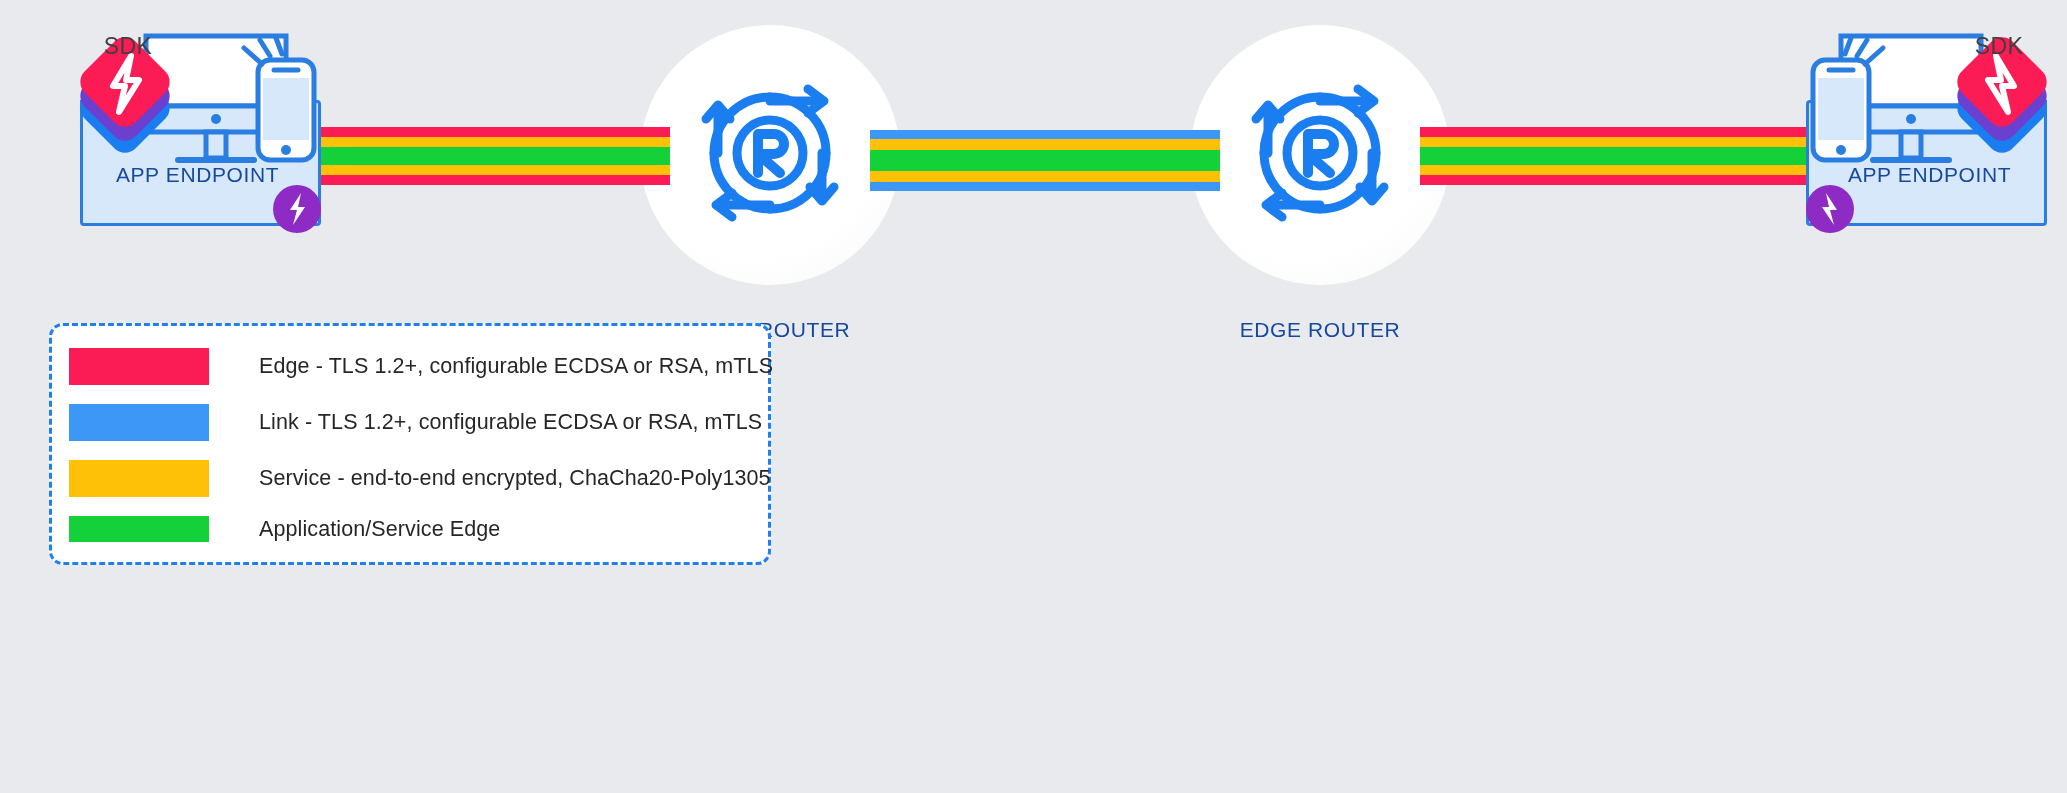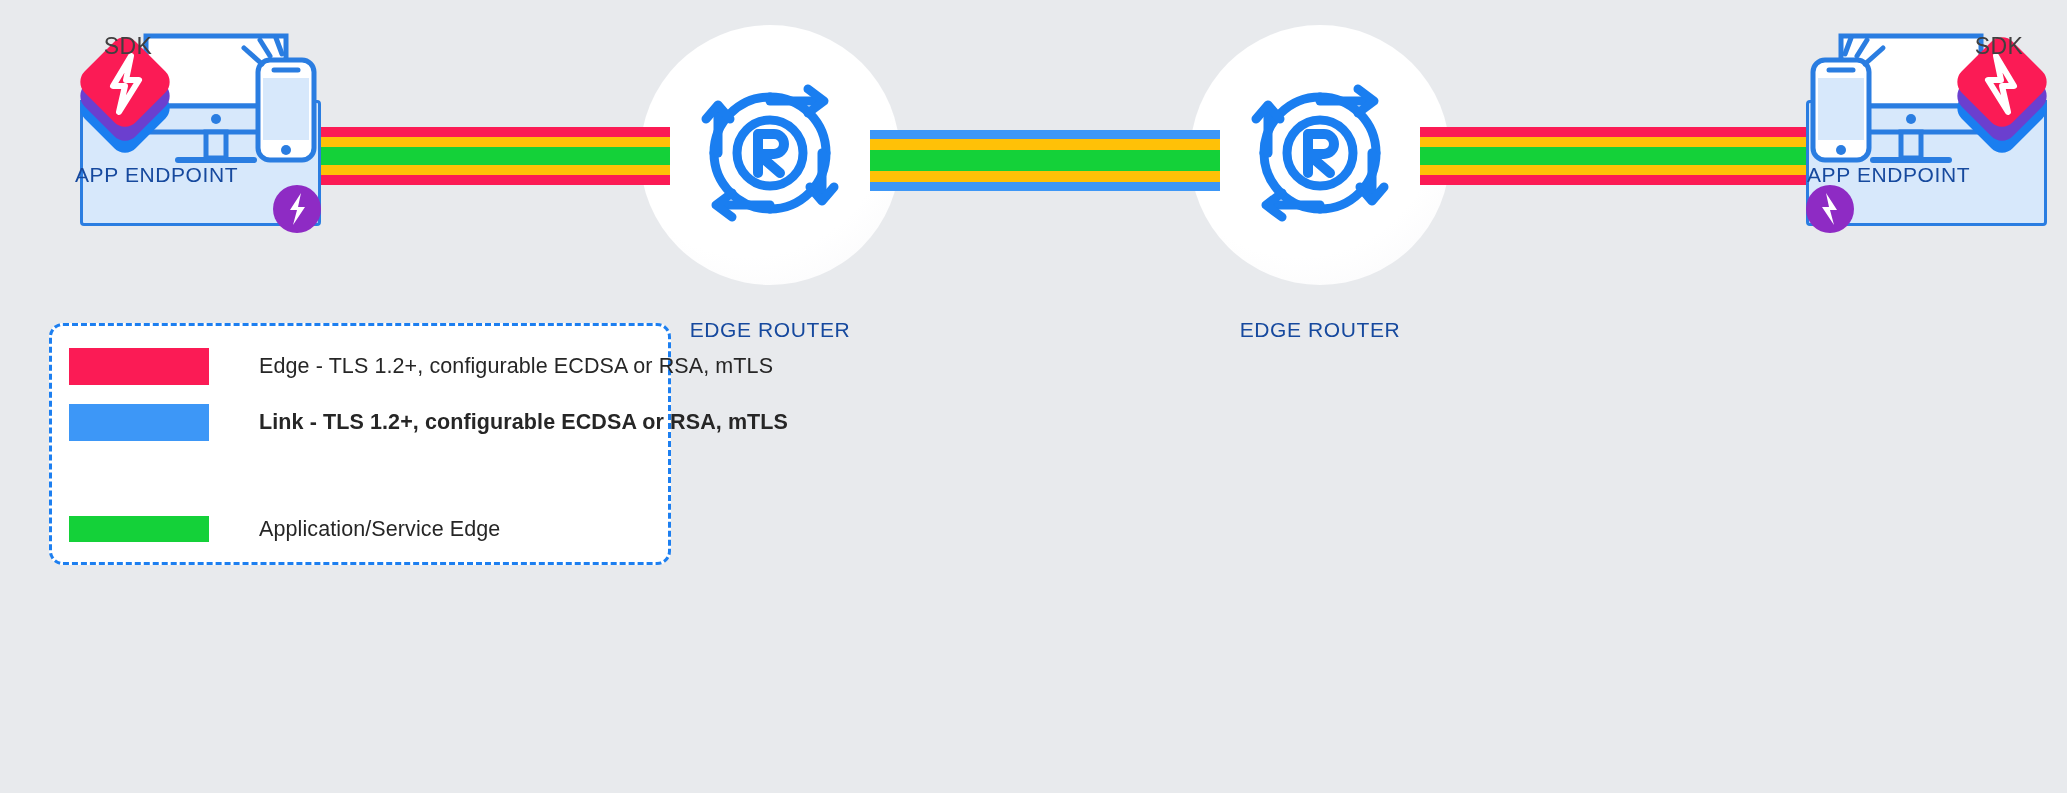--- a/index.html
+++ b/index.html
@@ -27,31 +27,31 @@
     color:#16499e;font-size:21px;letter-spacing:.6px;white-space:nowrap;
   }
 
   
   .endpoint{position:absolute;}
   .ep-panel{
     position:absolute;background:#d7e8fb;border:3px solid #2a7de1;
     border-radius:4px;
   }
   .ep-label{
-    position:absolute;width:100%;color:#16499e;
+    position:absolute;width:100%;text-align:center;color:#16499e;
     font-size:21px;letter-spacing:.6px;white-space:nowrap;
   }
   .sdk-label{
     position:absolute;color:#404040;font-size:23px;letter-spacing:.4px;
     white-space:nowrap;text-align:center;width:120px;
   }
 
   
   #legend{
-    position:absolute;left:49px;top:323px;width:622px;height:242px;
+    position:absolute;left:49px;top:323px;width:722px;height:242px;
     background:#ffffff;border:3px dashed #1d7ff0;border-radius:14px;
     box-sizing:border-box;
   }
   .legend-row{position:absolute;left:17px;display:flex;align-items:center;}
   .swatch{width:140px;height:37px;flex:0 0 auto;}
   .legend-text{
     margin-left:50px;color:#262626;font-size:21.5px;white-space:nowrap;
     letter-spacing:.1px;
   }
 </style>
@@ -186,22 +186,26 @@
       <svg width="52" height="52" viewBox="0 0 52 52" style="position: absolute; left: 196px; top: 183px;">
         <circle cx="26" cy="26" r="24" fill="#8e2bc4"></circle>
         <path d="M 30 10 L 19 27 L 26 27 L 22 42 L 34 24 L 27 24 Z" fill="#ffffff"></path>
       </svg>
     </div>
     <div id="legend">
       <div class="legend-row" style="top: 22px;">
         <div class="swatch" style="background: rgb(251, 27, 85);"></div>
         <div class="legend-text">Edge - TLS 1.2+, configurable ECDSA or RSA, mTLS</div>
       </div>
-      <div class="legend-row" style="top: 78px; font-weight: bold;">
+      <div class="legend-row" style="top: 78px;">
         <div class="swatch" style="background: rgb(61, 151, 247);"></div>
         <div class="legend-text">Link - TLS 1.2+, configurable ECDSA or RSA, mTLS</div>
+      </div>
+      <div class="legend-row" style="top: 134px;">
+        <div class="swatch" style="background: rgb(255, 193, 7);"></div>
+        <div class="legend-text">Service - end-to-end encrypted, ChaCha20-Poly1305</div>
       </div>
       <div class="legend-row" style="top: 190px;">
         <div class="swatch" style="background: rgb(20, 209, 57); height: 26px;"></div>
         <div class="legend-text">Application/Service Edge</div>
       </div>
     </div>
   </div>
 
 </body></html>

